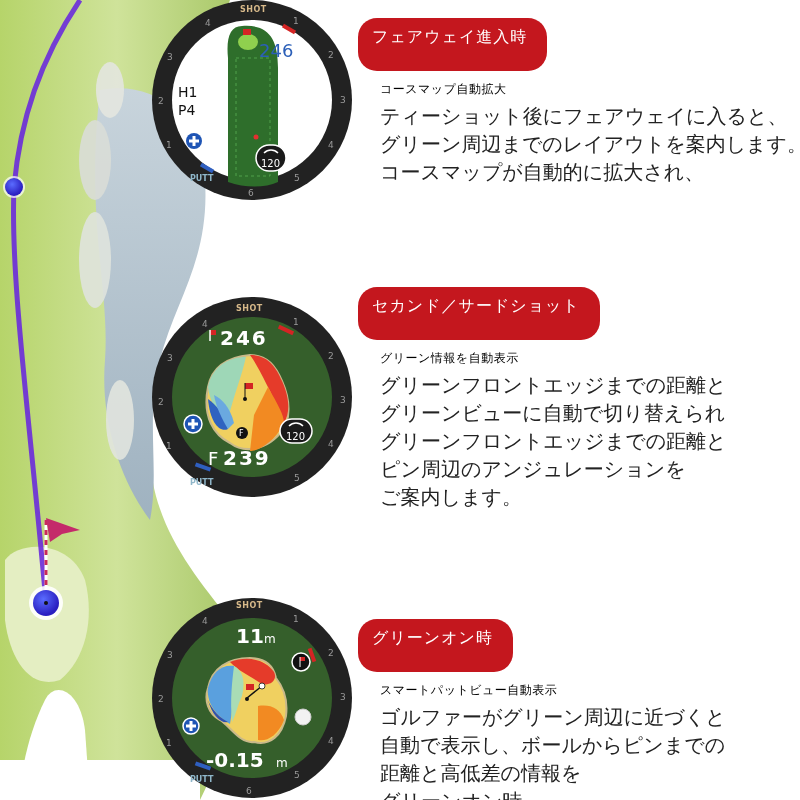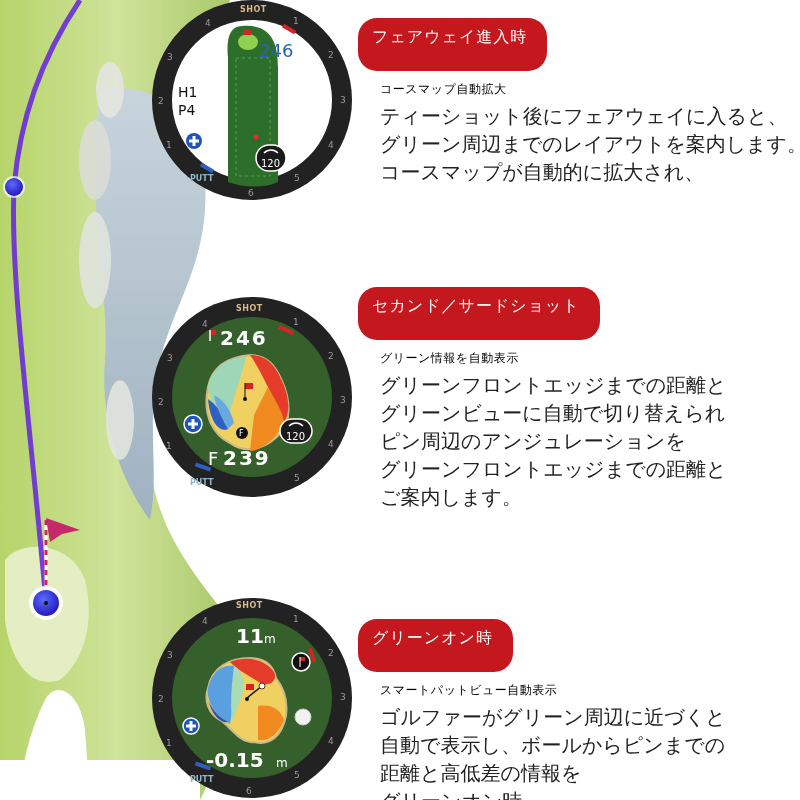--- a/index.html
+++ b/index.html
@@ -207,22 +207,22 @@
     <div>コースマップが自動的に拡大され、</div>
   </div>
 </div>
 
 <div class="section" style="top:287px;">
   <div class="badge">セカンド／サードショット</div>
   <div class="sub-title">グリーン情報を自動表示</div>
   <div class="desc">
     <div>グリーンフロントエッジまでの距離と</div>
     <div>グリーンビューに自動で切り替えられ</div>
+    <div>グリーンフロントエッジまでの距離と</div>
     <div>ピン周辺のアンジュレーションを</div>
-    <div>グリーンフロントエッジまでの距離と</div>
     <div>ご案内します。</div>
   </div>
 </div>
 
 <div class="section" style="top:619px;">
   <div class="badge">グリーンオン時</div>
   <div class="sub-title">スマートパットビュー自動表示</div>
   <div class="desc">
     <div>ゴルファーがグリーン周辺に近づくと</div>
     <div>自動で表示し、ボールからピンまでの</div>

